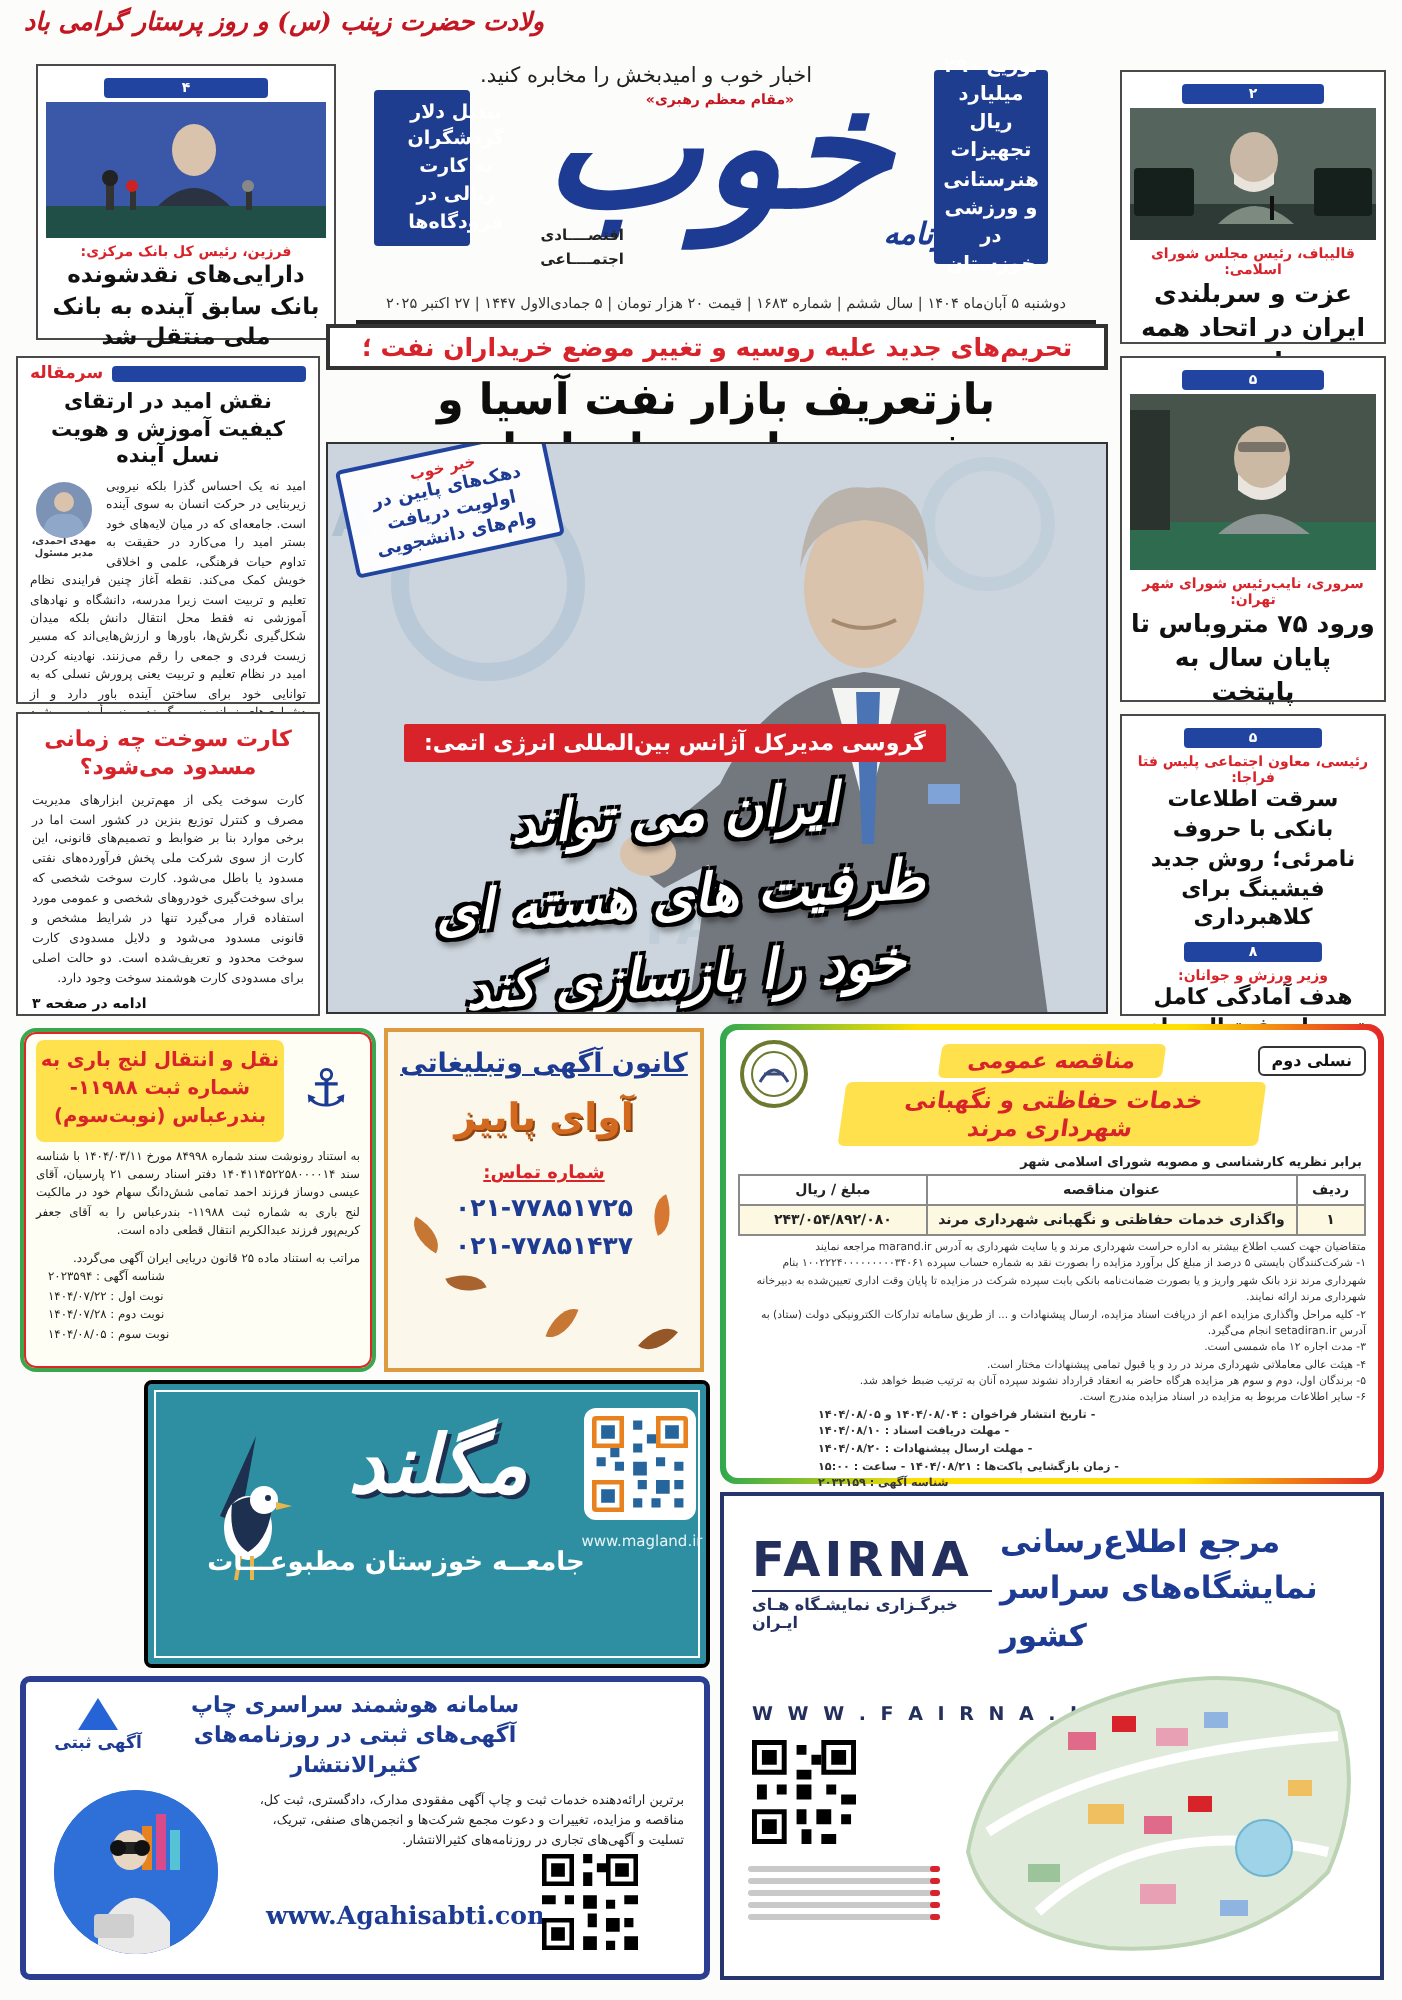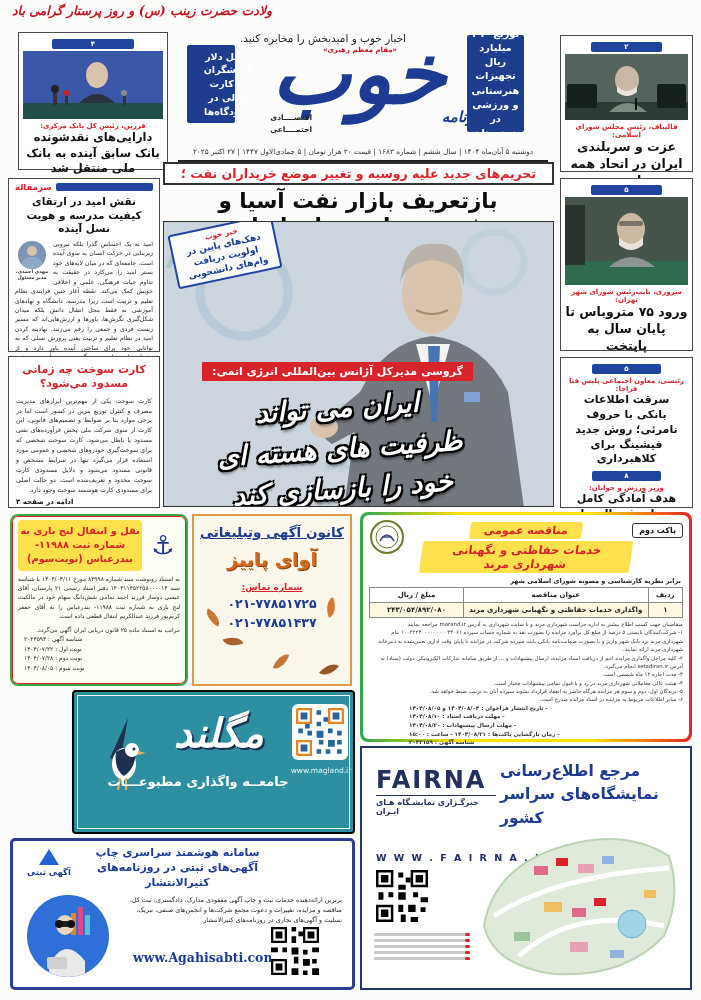--- a/index.html
+++ b/index.html
@@ -215,21 +215,21 @@
     </svg>
     <div class="rc-kick">قالیباف، رئیس مجلس شورای اسلامی:</div>
     <div class="rc-ttl">عزت و سربلندی ایران در اتحاد همه است</div>
   </div>
 
   <div class="abs box edit">
     <div class="labelrow">
       <div class="bluebar"></div>
       <span class="lbl">سرمقاله</span>
     </div>
-    <h3>نقش امید در ارتقای کیفیت مدرسه و هویت نسل آینده</h3>
+    <h3>نقش امید در ارتقای کیفیت آموزش و هویت نسل آینده</h3>
     <div class="author">
       <div class="ph"></div>
       <div class="nm">مهدی احمدی، مدیر مسئول</div>
     </div>
     <div class="bd j">امید نه یک احساس گذرا بلکه نیرویی زیربنایی در حرکت انسان به سوی آینده است. جامعه‌ای که در میان لایه‌های خود بستر امید را می‌کارد در حقیقت به تداوم حیات فرهنگی، علمی و اخلاقی خویش کمک می‌کند. نقطه آغاز چنین فرایندی نظام تعلیم و تربیت است زیرا مدرسه، دانشگاه و نهادهای آموزشی نه فقط محل انتقال دانش بلکه میدان شکل‌گیری نگرش‌ها، باورها و ارزش‌هایی‌اند که مسیر زیست فردی و جمعی را رقم می‌زنند. نهادینه کردن امید در نظام تعلیم و تربیت یعنی پرورش نسلی که به توانایی خود برای ساختن آینده باور دارد و از دشواری‌های زمانه نه می‌گریزد و نه مأیوس می‌شود بلکه آن‌ها را فرصت رشد و تجربه می‌بیند.</div>
     <div class="ft">صفحه ۲ را بخوانید</div>
   </div>
 
   <div class="abs box fuel">
     <h3>کارت سوخت چه زمانی مسدود می‌شود؟</h3>
@@ -333,21 +333,21 @@
     <div class="ph">۰۲۱-۷۷۸۵۱۴۳۷</div>
   </div>
 
   <div class="abs tender">
     <div class="tender-in">
       <svg class="muni-logo" viewBox="0 0 36 36">
         <circle cx="18" cy="18" r="16" fill="#fff" stroke="#6b7a2e" stroke-width="2"></circle>
         <circle cx="18" cy="18" r="11" fill="none" stroke="#6b7a2e" stroke-width="1"></circle>
         <path d="M11,22 Q18,10 25,22 M13,18 L23,18" stroke="#3a4a7a" stroke-width="1.5" fill="none"></path>
       </svg>
-      <div class="t-badge">پاکت دوم</div>
+      <div class="t-badge">نسلی دوم</div>
       <div class="t-titles">
         <span class="t-t1">مناقصه عمومی</span>
         <span class="t-t2">خدمات حفاظتی و نگهبانی شهرداری مرند</span>
       </div>
       <div class="t-note">برابر نظریه کارشناسی و مصوبه شورای اسلامی شهر</div>
       <table class="tt">
         <tbody>
             <tr>
           <th style="width:11%">ردیف</th>
           <th style="width:59%">عنوان مناقصه</th>
@@ -390,21 +390,21 @@
     <svg width="64" height="96" viewBox="0 0 64 96" style="position:absolute;top:14px;left:16px;">
       <path d="M38,12 L20,52 L30,56 Z" fill="#1d3050"></path>
       <ellipse cx="34" cy="58" rx="12" ry="16" fill="#ffffff"></ellipse>
       <path d="M26,46 Q38,38 46,48 Q44,64 34,70 Q24,64 26,46 Z" fill="#1d3050"></path>
       <circle cx="42" cy="44" r="7" fill="#ffffff"></circle>
       <circle cx="44" cy="43" r="1.5" fill="#1d3050"></circle>
       <path d="M48,45 L56,47 L48,49 Z" fill="#e8b64c"></path>
       <path d="M30,72 L28,84 M36,72 L36,84" stroke="#e8b64c" stroke-width="2"></path>
     </svg>
     <div class="mag-name">مگلند</div>
-    <div class="mag-tag">جامعــه واگذاری مطبوعـــات</div>
+    <div class="mag-tag">جامعــه خوزستان مطبوعـــات</div>
     <svg class="mag-qr" viewBox="0 0 21 21">
       <rect width="21" height="21" fill="#fff"></rect>
       <path fill="#e8821e" d="M0,0h7v7h-7z M14,0h7v7h-7z M0,14h7v7h-7z"></path>
       <path fill="#fff" d="M1,1h5v5h-5z M15,1h5v5h-5z M1,15h5v5h-5z"></path>
       <path fill="#26649c" d="M2,2h3v3h-3z M16,2h3v3h-3z M2,16h3v3h-3z"></path>
       <path fill="#26649c" d="M9,1h2v2h-2z M12,4h2v2h-2z M9,6h2v2h-2z M1,9h2v2h-2z M5,10h2v2h-2z M9,10h3v3h-3z M14,9h2v2h-2z M18,10h2v2h-2z M10,14h2v2h-2z M14,14h3v3h-3z M9,18h2v2h-2z M13,18h2v2h-2z M18,14h2v2h-2z M18,18h2v2h-2z M4,7h2v2h-2z"></path>
     </svg>
     <div class="mag-url">www.magland.ir</div>
   </div>
 

